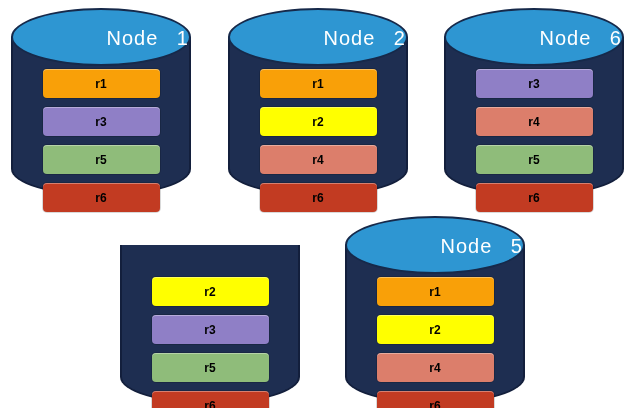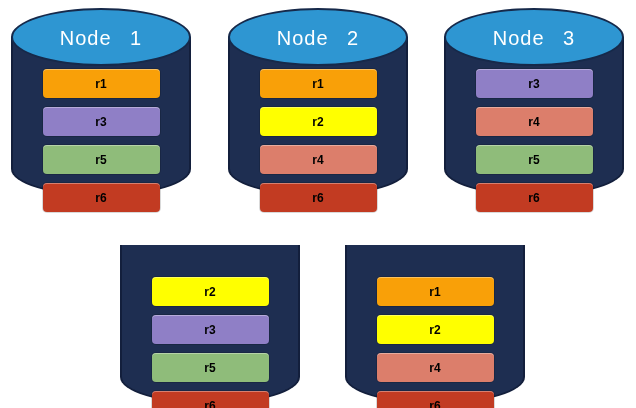--- a/index.html
+++ b/index.html
@@ -30,21 +30,21 @@
     border-radius: 0 0 90px 90px / 0 0 27px 27px;
   }
   .cyl-top {
     position: absolute; left: 0; top: 0;
     width: 180px; height: 58px;
     box-sizing: border-box;
     background: #2E96D2;
     border: 2px solid #16294A;
     border-radius: 50%;
     z-index: 2;
-    display: flex; align-items: center; justify-content: center;
+    display: flex; align-items: center; justify-content: flex-end;
   }
   .node-label {
     color: #ffffff;
     font-size: 20px;
     letter-spacing: 1px;
     word-spacing: 12px;
     padding-top: 2px;
   }
   .bars {
     position: absolute; left: 0; right: 0; top: 61px;
@@ -84,40 +84,43 @@
     <div class="bars">
         <div class="bar" style="background: rgb(249, 160, 8); color: rgb(0, 0, 0);">r1</div>
         <div class="bar" style="background: rgb(255, 255, 0); color: rgb(0, 0, 0);">r2</div>
         <div class="bar" style="background: rgb(220, 126, 107); color: rgb(0, 0, 0);">r4</div>
         <div class="bar" style="background: rgb(194, 59, 34); color: rgb(0, 0, 0);">r6</div>
       </div>
   </div>
     <div class="cylinder node-pos-2">
     <div class="cyl-body" style="background: rgb(30, 46, 81);"></div>
     <div class="cyl-top" style="background: rgb(46, 150, 210); border-color: rgb(22, 41, 74);">
-      <span class="node-label" style="color: rgb(255, 255, 255);">Node 3</span>
+      <span class="node-label" style="color: rgb(255, 255, 255);">Node 6</span>
     </div>
     <div class="bars">
         <div class="bar" style="background: rgb(143, 127, 198); color: rgb(0, 0, 0);">r3</div>
         <div class="bar" style="background: rgb(220, 126, 107); color: rgb(0, 0, 0);">r4</div>
         <div class="bar" style="background: rgb(143, 188, 122); color: rgb(0, 0, 0);">r5</div>
         <div class="bar" style="background: rgb(194, 59, 34); color: rgb(0, 0, 0);">r6</div>
       </div>
   </div>
     <div class="cylinder node-pos-3">
     <div class="cyl-body" style="background: rgb(30, 46, 81);"></div>
     <div class="bars">
         <div class="bar" style="background: rgb(255, 255, 0); color: rgb(0, 0, 0);">r2</div>
         <div class="bar" style="background: rgb(143, 127, 198); color: rgb(0, 0, 0);">r3</div>
         <div class="bar" style="background: rgb(143, 188, 122); color: rgb(0, 0, 0);">r5</div>
         <div class="bar" style="background: rgb(194, 59, 34); color: rgb(0, 0, 0);">r6</div>
       </div>
   </div>
     <div class="cylinder node-pos-4">
     <div class="cyl-body" style="background: rgb(30, 46, 81);"></div>
+    <div class="cyl-top" style="background: rgb(46, 150, 210); border-color: rgb(22, 41, 74);">
+      <span class="node-label" style="color: rgb(255, 255, 255);">Node 5</span>
+    </div>
     <div class="bars">
         <div class="bar" style="background: rgb(249, 160, 8); color: rgb(0, 0, 0);">r1</div>
         <div class="bar" style="background: rgb(255, 255, 0); color: rgb(0, 0, 0);">r2</div>
         <div class="bar" style="background: rgb(220, 126, 107); color: rgb(0, 0, 0);">r4</div>
         <div class="bar" style="background: rgb(194, 59, 34); color: rgb(0, 0, 0);">r6</div>
       </div>
   </div>
   </div>
 
 </body></html>

